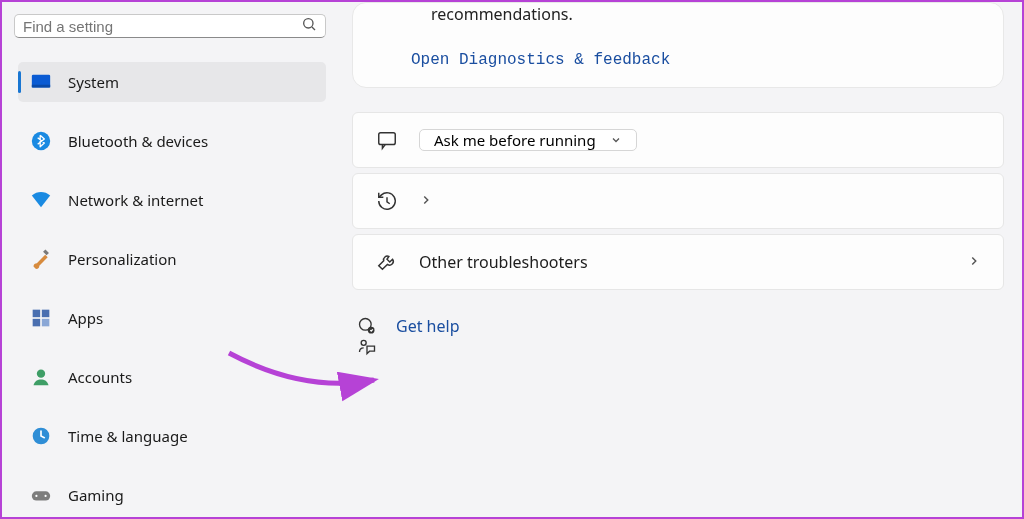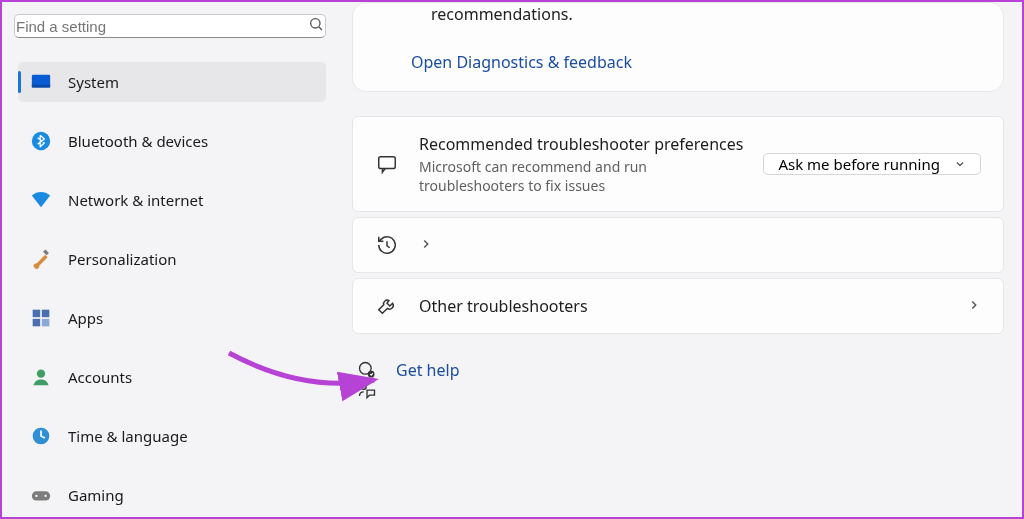--- a/index.html
+++ b/index.html
@@ -6,21 +6,21 @@
   html, body { width: 1024px; height: 519px; overflow: hidden; font-family: "Segoe UI", system-ui, sans-serif; }
   body { background: #f4f4f6; border: 2px solid #b642d6; position: relative; }
 
   .app { display: flex; height: 100%; }
 
   
   .sidebar { width: 332px; padding: 12px 8px 8px 12px; display: flex; flex-direction: column; gap: 6px; }
   .search {
     display: flex; align-items: center; background: #fff;
     border: 1px solid #c9c9c9; border-bottom: 1.5px solid #8a8a8a;
-    border-radius: 5px; padding: 0 1px; height: 40px; margin-bottom: 18px;
+    border-radius: 5px; padding: 0 8px; height: 40px; margin-bottom: 18px;
   }
   .search input {
     flex: 1; border: 0; outline: 0; font-size: 15px; background: transparent;
   }
   .search .search-icon { color: #555; }
 
   .nav { display: flex; flex-direction: column; gap: 17px; margin-left: 4px; }
   .nav-item {
     display: flex; align-items: center; gap: 16px;
     padding: 9px 10px 9px 12px; border-radius: 5px; cursor: pointer;
@@ -34,21 +34,21 @@
   .nav-icon { width: 22px; height: 22px; display: flex; align-items: center; justify-content: center; }
 
   
   .main { flex: 1; padding: 0 18px 10px 18px; display: flex; flex-direction: column; position: relative; }
 
   .topcard {
     background: #fdfdfd; border: 1px solid #e8e8e8; border-radius: 14px;
     padding: 0 28px 18px 58px; margin-bottom: 24px;
   }
   .topcard .rec { font-size: 16px; color: #222; margin-bottom: 18px; margin-left: 20px;}
-  .topcard .link { color: #1a4ea0; font-size: 16px; cursor: pointer; display: inline-block; margin-top: 8px; }
+  .topcard .link { color: #1a4ea0; font-size: 16px; cursor: pointer; display: inline-block; margin-top: 8px; font-family: Liberation Mono, monospace; }
 
   .section-title { font-size: 16px; font-weight: 600; color: #222; margin: 0 0 14px 2px; }
 
   .row {
     background: #fdfdfd; border: 1px solid #e6e6e6; border-radius: 6px;
     padding: 16px 22px; display: flex; align-items: center; gap: 20px;
     margin-bottom: 5px; cursor: pointer;
   }
   .row .row-icon { width: 24px; display:flex; justify-content:center; color:#333; }
   .row .row-body { flex: 1; display: flex; flex-direction: column; }
@@ -201,24 +201,20 @@
     </div>
 
 
     <div class="row">
       <span class="row-icon">
         <svg width="22" height="22" viewBox="0 0 24 24" fill="none" stroke="#333" stroke-width="1.6">
             <rect x="3" y="4" width="18" height="13" rx="2"></rect>
             <path d="M10 17l-3 4v-4"></path>
           </svg>
       </span>
-      <div class="row-body">
-        <span class="row-title">Recommended troubleshooter preferences</span>
-        <span class="row-sub">Microsoft can recommend and run troubleshooters to fix issues</span>
-      </div>
       <div class="dropdown">
         <span>Ask me before running</span>
         <span>
           <svg width="12" height="12" viewBox="0 0 24 24" fill="none" stroke="#555" stroke-width="2.5">
               <path d="M6 9l6 6 6-6"></path>
             </svg>
         </span>
       </div>
     </div>
 

